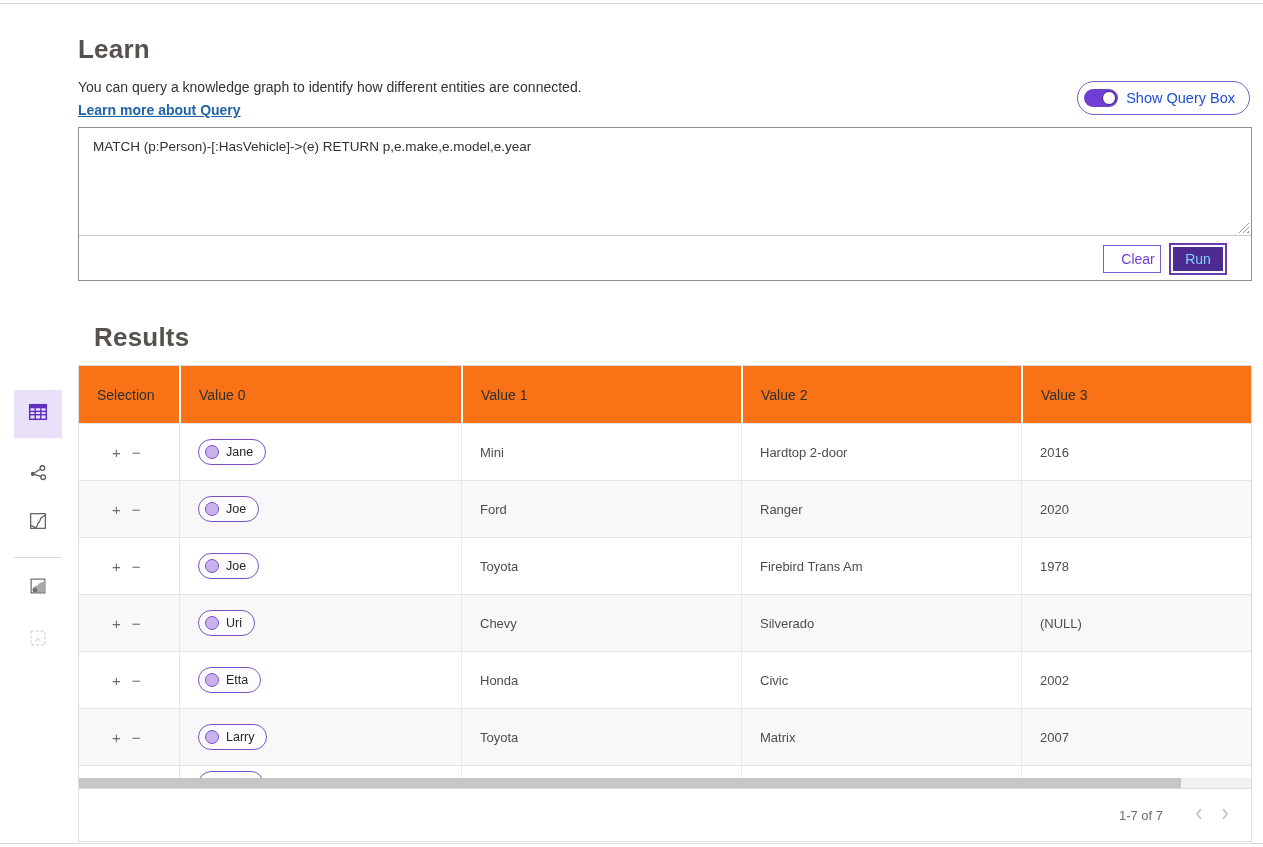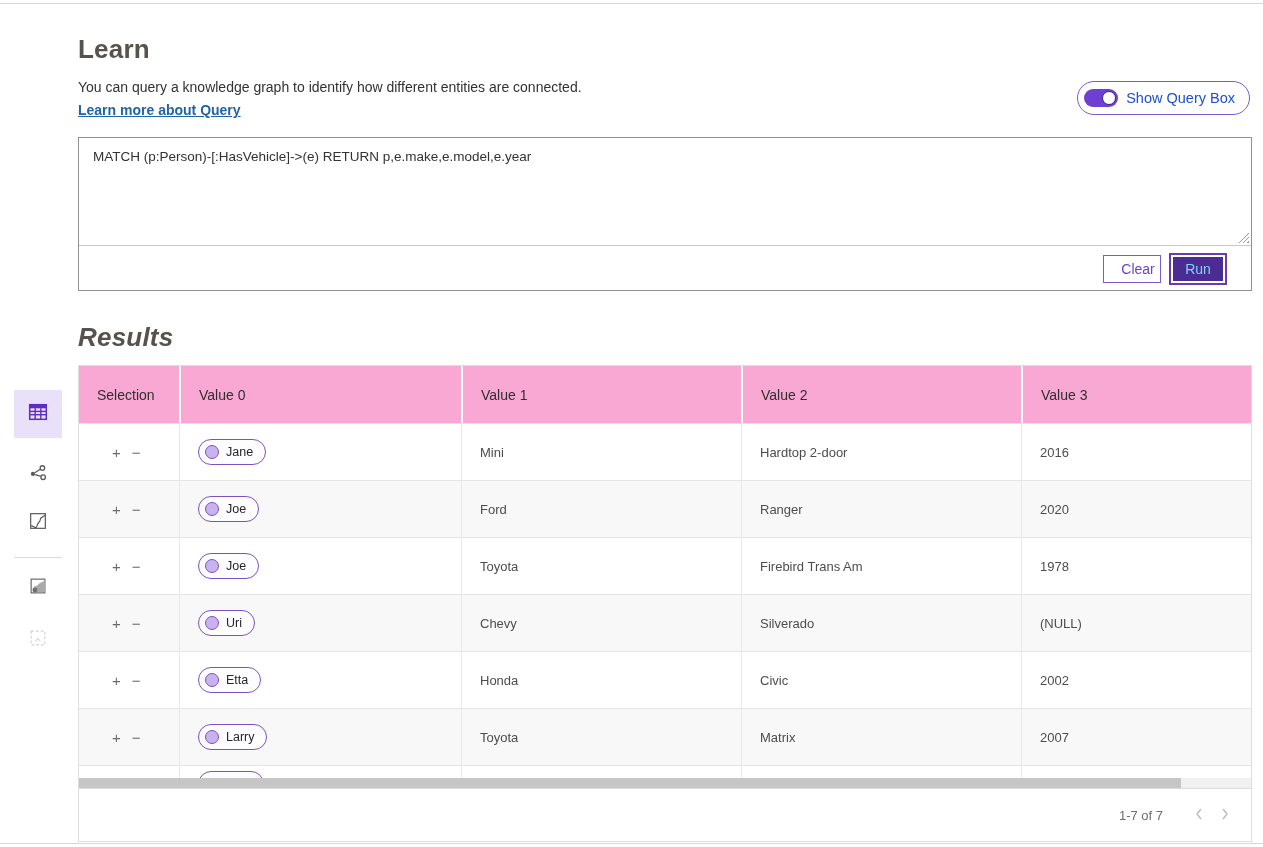--- a/index.html
+++ b/index.html
@@ -16,38 +16,38 @@
   .desc { position:absolute; top:79px; left:0; font-size:14px; color:#323232; }
   .learn-link { position:absolute; top:102px; left:0; font-size:14px; font-weight:700; color:#1f63a8; text-decoration:underline; cursor:pointer; }
 
   .toggle-pill { position:absolute; top:81px; right:2px; height:34px; display:flex; align-items:center;
     border:1px solid #7a5cd0; border-radius:17px; padding:0 14px 0 6px; background:#fff; cursor:pointer; }
   .switch-track { width:34px; height:18px; border-radius:9px; background:#6f3fd3; position:relative; margin-right:8px; }
   .switch-knob { position:absolute; top:2px; right:2px; width:14px; height:14px; border-radius:50%; background:#fff; border:1px solid #3d2570; }
   .toggle-label { font-size:14.5px; color:#1d4ed8; }
 
   
-  .query-panel { position:absolute; top:137px; left:0; width:1174px; height:154px; border:1px solid #919191; background:#fff; }
+  .query-panel { position:absolute; top:127px; left:0; width:1174px; height:154px; border:1px solid #919191; background:#fff; }
   .query-textarea { display:block; width:100%; height:107px; border:none; outline:none; resize:none;
     font-family:"Liberation Sans", sans-serif; font-size:13.5px; color:#323232; padding:11px 14px; }
   .textarea-wrap { position:relative; border-bottom:1px solid #c9c9c9; }
   .resize-grip { position:absolute; right:2px; bottom:2px; width:11px; height:11px;
     background:repeating-linear-gradient(135deg, transparent 0 2px, #9a9a9a 2px 3px);
     clip-path:polygon(100% 0, 100% 100%, 0 100%); cursor:nwse-resize; }
   .panel-footer { height:45px; display:flex; align-items:center; justify-content:flex-end; gap:12px; padding-right:18px; }
   .btn { font-family:"Liberation Sans", sans-serif; font-size:14px; cursor:pointer; }
   .btn-clear { width:58px; height:28px; background:#fff; border:1px solid #7a5cd0; color:#6f3fd3;padding-left:12px; }
   .btn-run { width:50px; height:24px; background:#4c2c92; border:1px solid #4c2c92; color:#7dd3fc;
     outline:2px solid #6a3ab2; outline-offset:2px; margin-right:10px; }
 
   
-  .title-results { top:322px; left:0;font-style:italic; }
+  .title-results { top:322px; left:16px; }
   .table-card { position:absolute; top:365px; left:0; width:1174px; height:477px; border:1px solid #dedede; background:#fff; display:flex; flex-direction:column; }
 
-  .thead { display:flex; height:57px; background:#f9a8d4; flex:none; }
+  .thead { display:flex; height:57px; background:#f97316; flex:none; }
   .hcell { display:flex; align-items:center; font-size:14px; color:#2f2f2f; padding-left:18px; }
   .hcell + .hcell { border-left:2px solid #fff; }
 
   .trow { display:flex; height:57px; border-top:1px solid #e6e6e6; background:#fff; flex:none; }
   .trow.alt { background:#f8f8f8; }
   .cell { display:flex; align-items:center; padding-left:18px; font-size:13px; color:#4d4d4d; overflow:hidden; }
   .cell + .cell { border-left:1px solid #e8e8e8; }
 
   .w0 { width:100px; flex:none; } .w1 { width:282px; flex:none; } .w2 { width:280px; flex:none; }
   .w3 { width:280px; flex:none; } .w4 { flex:1; }

